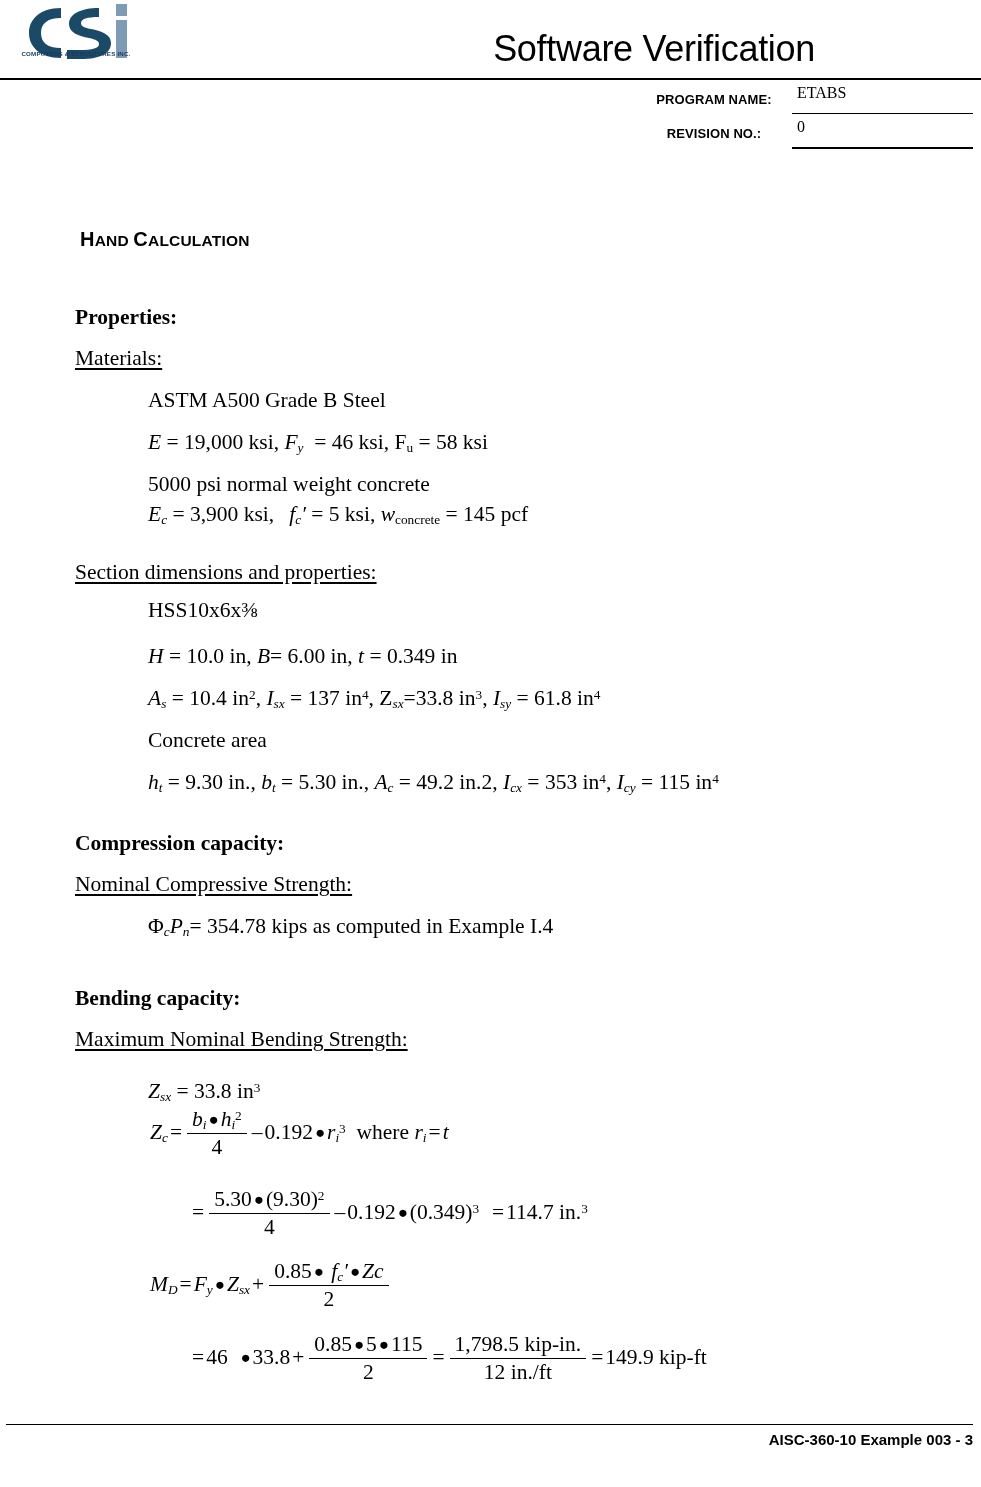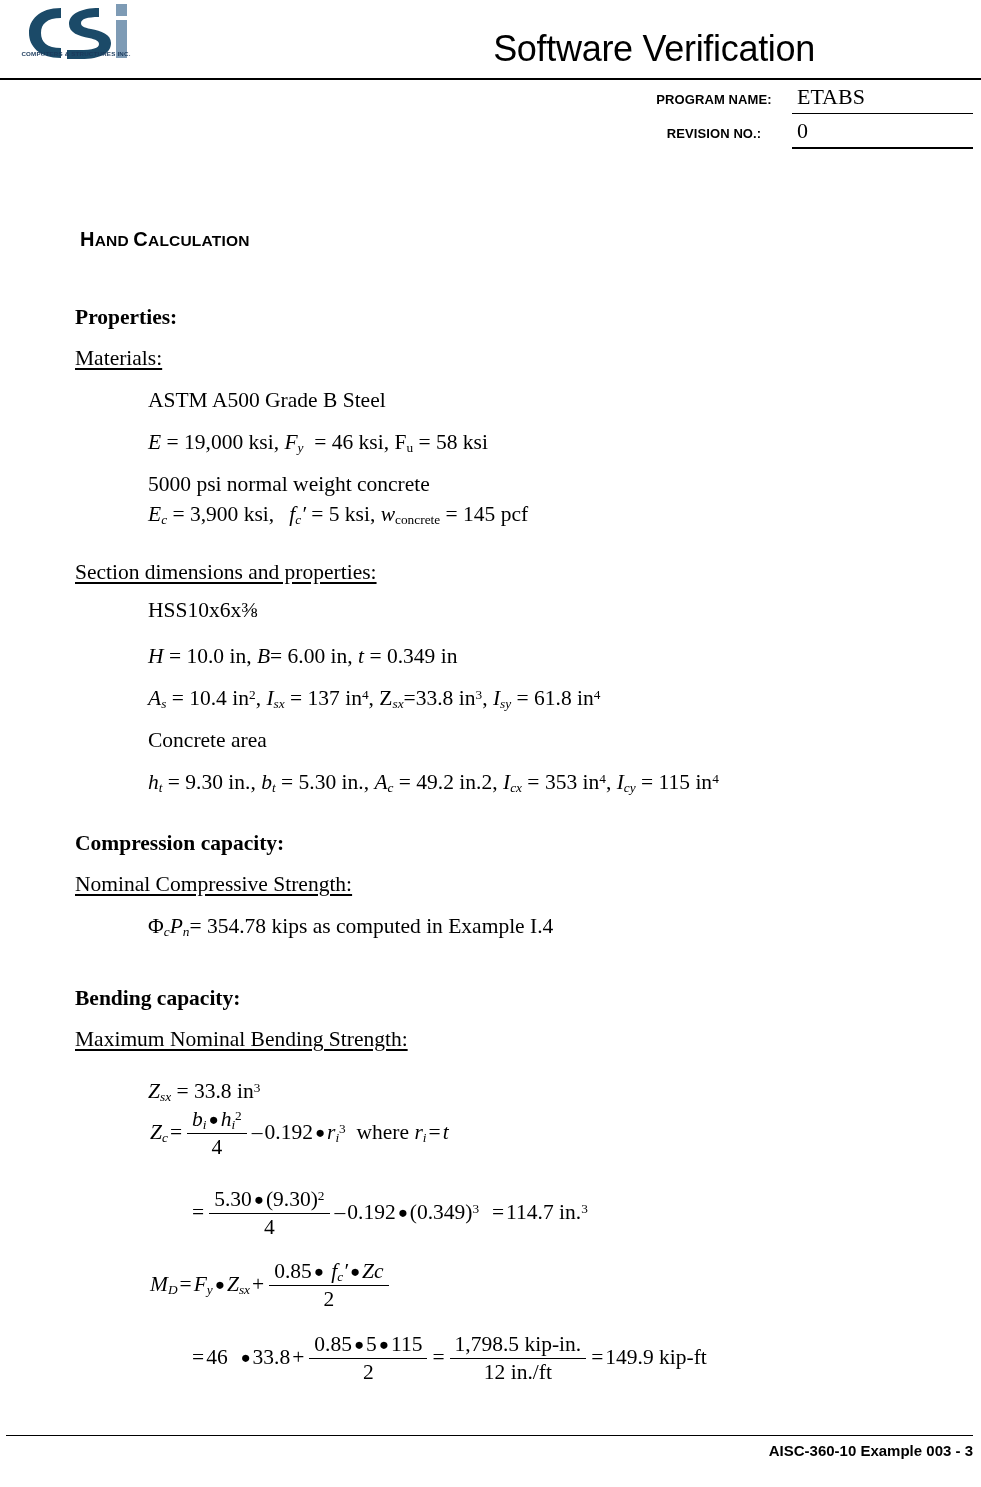--- a/index.html
+++ b/index.html
@@ -68,39 +68,39 @@
     font-family: "Liberation Sans", sans-serif;
     font-size: 13px;
     font-weight: bold;
     letter-spacing: 0.1px;
     white-space: nowrap;
     text-align: center;
   }
   .hdr-value {
     position: absolute;
     font-family: "Liberation Serif", serif;
-    font-size: 22px;
+    font-size: 16px;
     white-space: nowrap;
   }
   .hdr-underline {
     position: absolute;
     height: 0;
   }
   #hdr-label-program { left: 640px; top: 92px; width: 148px; }
   #hdr-value-program { left: 797px; top: 84px; }
   #hdr-rule-program  { left: 792px; top: 113px; width: 181px; border-top: 1px solid #000; }
   #hdr-label-revision { left: 640px; top: 126px; width: 148px; }
   #hdr-value-revision { left: 797px; top: 118px; }
   #hdr-rule-revision  { left: 792px; top: 147px; width: 181px; border-top: 2px solid #000; }
 
   
   #page-footer {
     position: absolute;
     left: 0;
-    bottom: 2px;
+    bottom: 13px;
     width: 981px;
     height: 50px;
   }
   #footer-rule {
     position: absolute;
     left: 6px;
     top: 0;
     width: 967px;
     height: 0;
     border-top: 1.5px solid #000;

